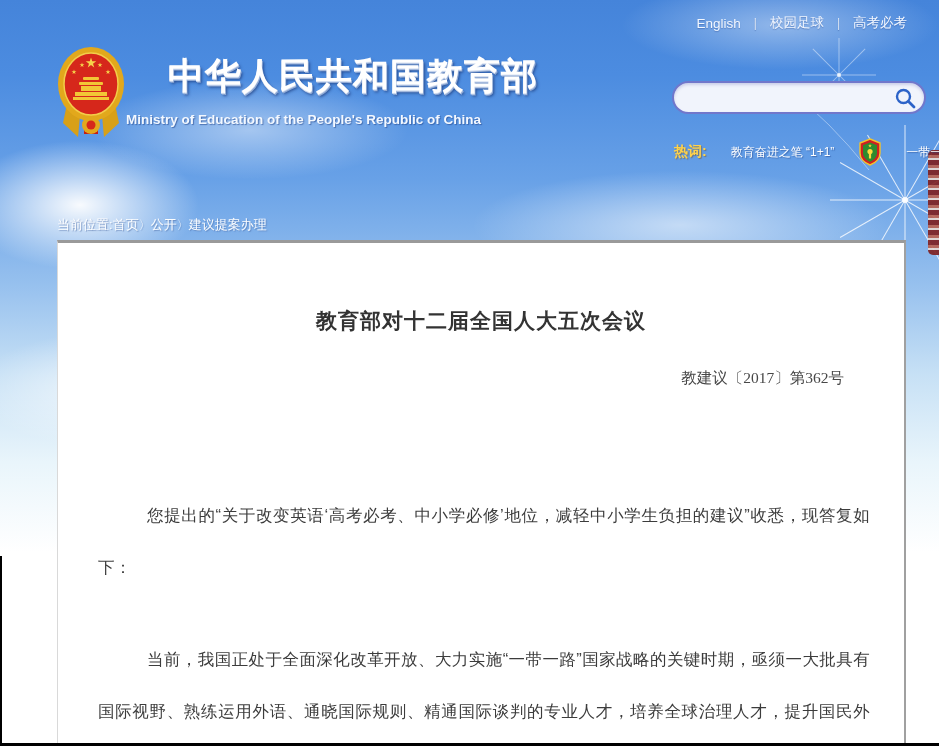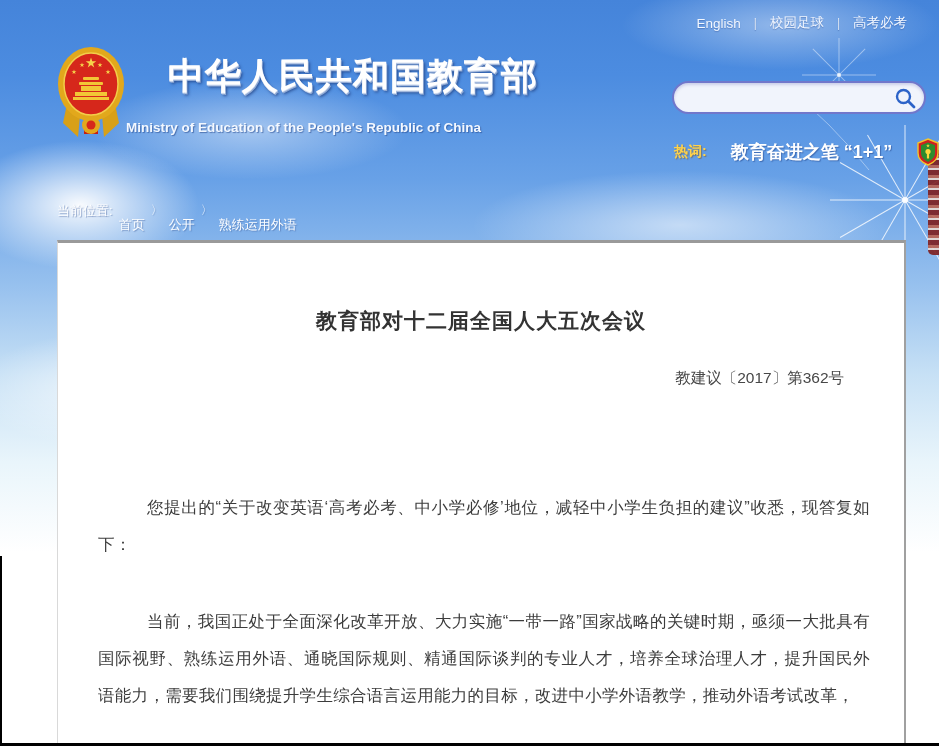--- a/index.html
+++ b/index.html
@@ -54,21 +54,20 @@
     font-size: 36px; font-weight: 700; color: #ffffff; letter-spacing: 1px;
     text-shadow: 0 1px 0 #d4dff2, 1px 2px 0 #8fa9d4, 2px 3px 3px rgba(25,55,120,.75);
     white-space: nowrap;
     margin-left: 44px;
   }
   .site-subtitle {
     position: absolute; left: 126px; top: 112px;
     font-size: 13.5px; font-weight: 700; color: #f3f8ff;
     text-shadow: 1px 1px 1px rgba(35,70,140,.6);
     white-space: nowrap;
-    margin-top: 8px;
   }
 
   
   .searchbar {
     position: absolute; left: 672px; top: 81px; width: 254px; height: 33px;
     background: #f1f4fc;
     border: 2px solid #7177cb; border-radius: 17px;
     display: flex; align-items: center;
     box-shadow: inset 0 2px 3px rgba(90,100,180,.25);
   }
@@ -82,55 +81,55 @@
   
   .hotrow {
     position: absolute; left: 674px; top: 138px; height: 28px;
     display: flex; align-items: center; gap: 24px; white-space: nowrap;
   }
   .hot-label {
     color: #ffd24a; font-weight: 700; font-size: 14px;
     text-shadow: 1px 1px 1px rgba(120,70,0,.45);
   }
   .hot-text, .football-label {
-    color: #ffffff; font-size: 18px; font-weight: 700; cursor: pointer;
+    color: #ffffff; font-size: 12px; font-weight: 400; cursor: pointer;
     text-shadow: 1px 1px 1px rgba(35,70,140,.55); text-decoration: none;
   }
   .football-badge { width: 24px; height: 28px; cursor: pointer; }
 
   
   .breadcrumb {
     position: absolute; left: 57px; top: 202px;
     font-size: 13px; color: #fdfeff;
     text-shadow: 1px 1px 1px rgba(70,100,160,.55);
-    display: flex; align-items: flex-start; gap: 6px; white-space: nowrap;
+    display: flex; align-items: flex-end; white-space: nowrap;
   }
   .breadcrumb a { color: #fdfeff; text-decoration: none; cursor: pointer; margin-top: 14px; }
   .breadcrumb .bsep { opacity: .85; font-size: 12px; }
 
   
   .panel {
     position: absolute; left: 57px; top: 240px; width: 849px; height: 506px;
     background: #ffffff;
     border-top: 3px solid #9a9a9a;
     border-right: 2px solid #a0a0a0;
     border-left: 1px solid #d9d9d9;
   }
   .doc-title {
     margin-top: 56px; text-align: center;
     font-size: 21px; font-weight: 700; color: #333333; line-height: 43px;
     letter-spacing: 1px;
   }
   .doc-number {
     margin-top: 26px; padding-right: 60px;
-    text-align: right; font-size: 15.5px; color: #474747;
+    text-align: right; font-size: 15.5px; color: #474747; font-family: Liberation Serif, serif;
   }
   .doc-body p {
     margin: 0 34px 0 40px;
-    font-size: 16.5px; color: #3c3c3c; line-height: 37px;
+    font-size: 16.5px; color: #3c3c3c; line-height: 52px;
     text-indent: 49px; text-align: justify; letter-spacing: .3px;
   }
   .doc-body p.first { margin-top: 100px; }
   .doc-body p + p { margin-top: 40px; }
 
   
   .frame-bottom { position: absolute; left: 0; right: 0; bottom: 0; height: 3px; background: #000; }
   .frame-left   { position: absolute; left: 0; width: 2px; top: 556px; bottom: 0; background: #000; }
 </style>
 </head>
@@ -231,21 +230,21 @@
     </svg>
     <a class="football-label">一带一路</a>
   </div>
 
   <div class="breadcrumb">
     <span>当前位置:</span>
     <a>首页</a>
     <span class="bsep">〉</span>
     <a>公开</a>
     <span class="bsep">〉</span>
-    <a>熟练运用外语</a>
+    <a>建议提案办理</a>
   </div>
 
   <div class="panel">
     <div class="doc-title">
       <div>教育部对十二届全国人大五次会议</div>
     </div>
     <div class="doc-number">教建议〔2017〕第362号</div>
     <div class="doc-body">
       <p class="first">您提出的“关于改变英语‘高考必考、中小学必修’地位，减轻中小学生负担的建议”收悉，现答复如下：</p>
       <p>当前，我国正处于全面深化改革开放、大力实施“一带一路”国家战略的关键时期，亟须一大批具有国际视野、熟练运用外语、通晓国际规则、精通国际谈判的专业人才，培养全球治理人才，提升国民外语能力，需要我们围绕提升学生综合语言运用能力的目标，改进中小学外语教学，推动外语考试改革，</p>

